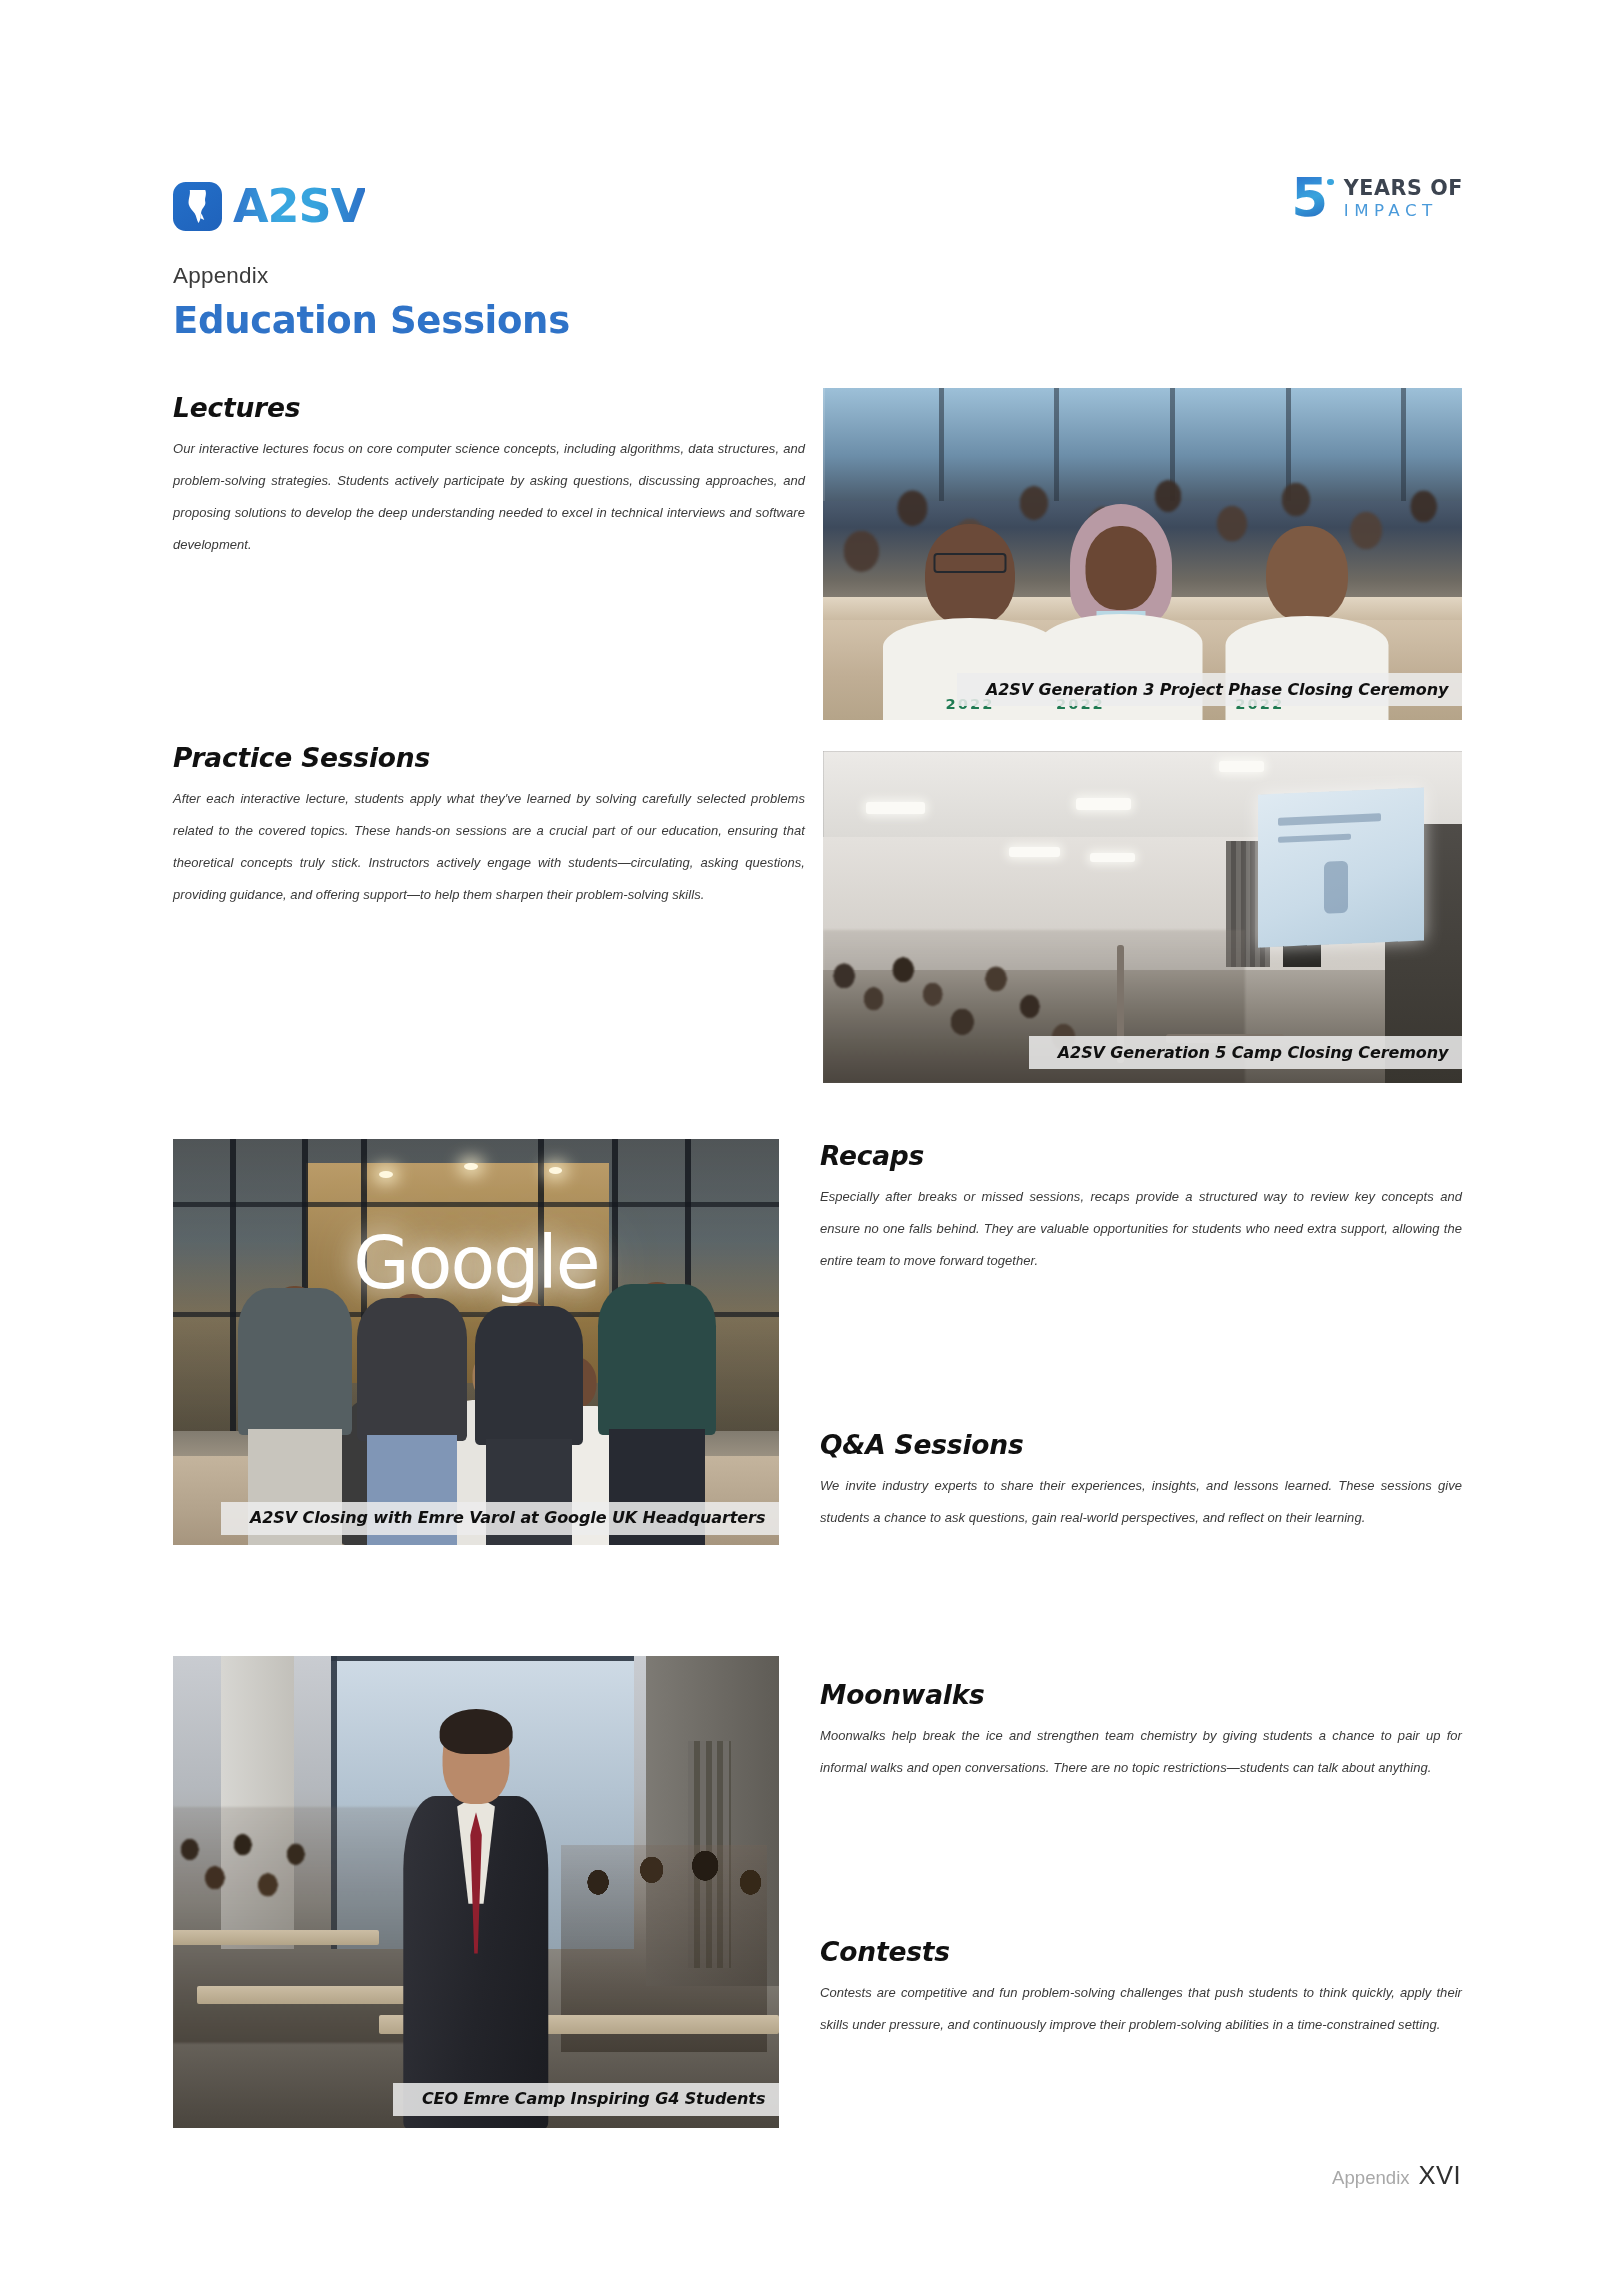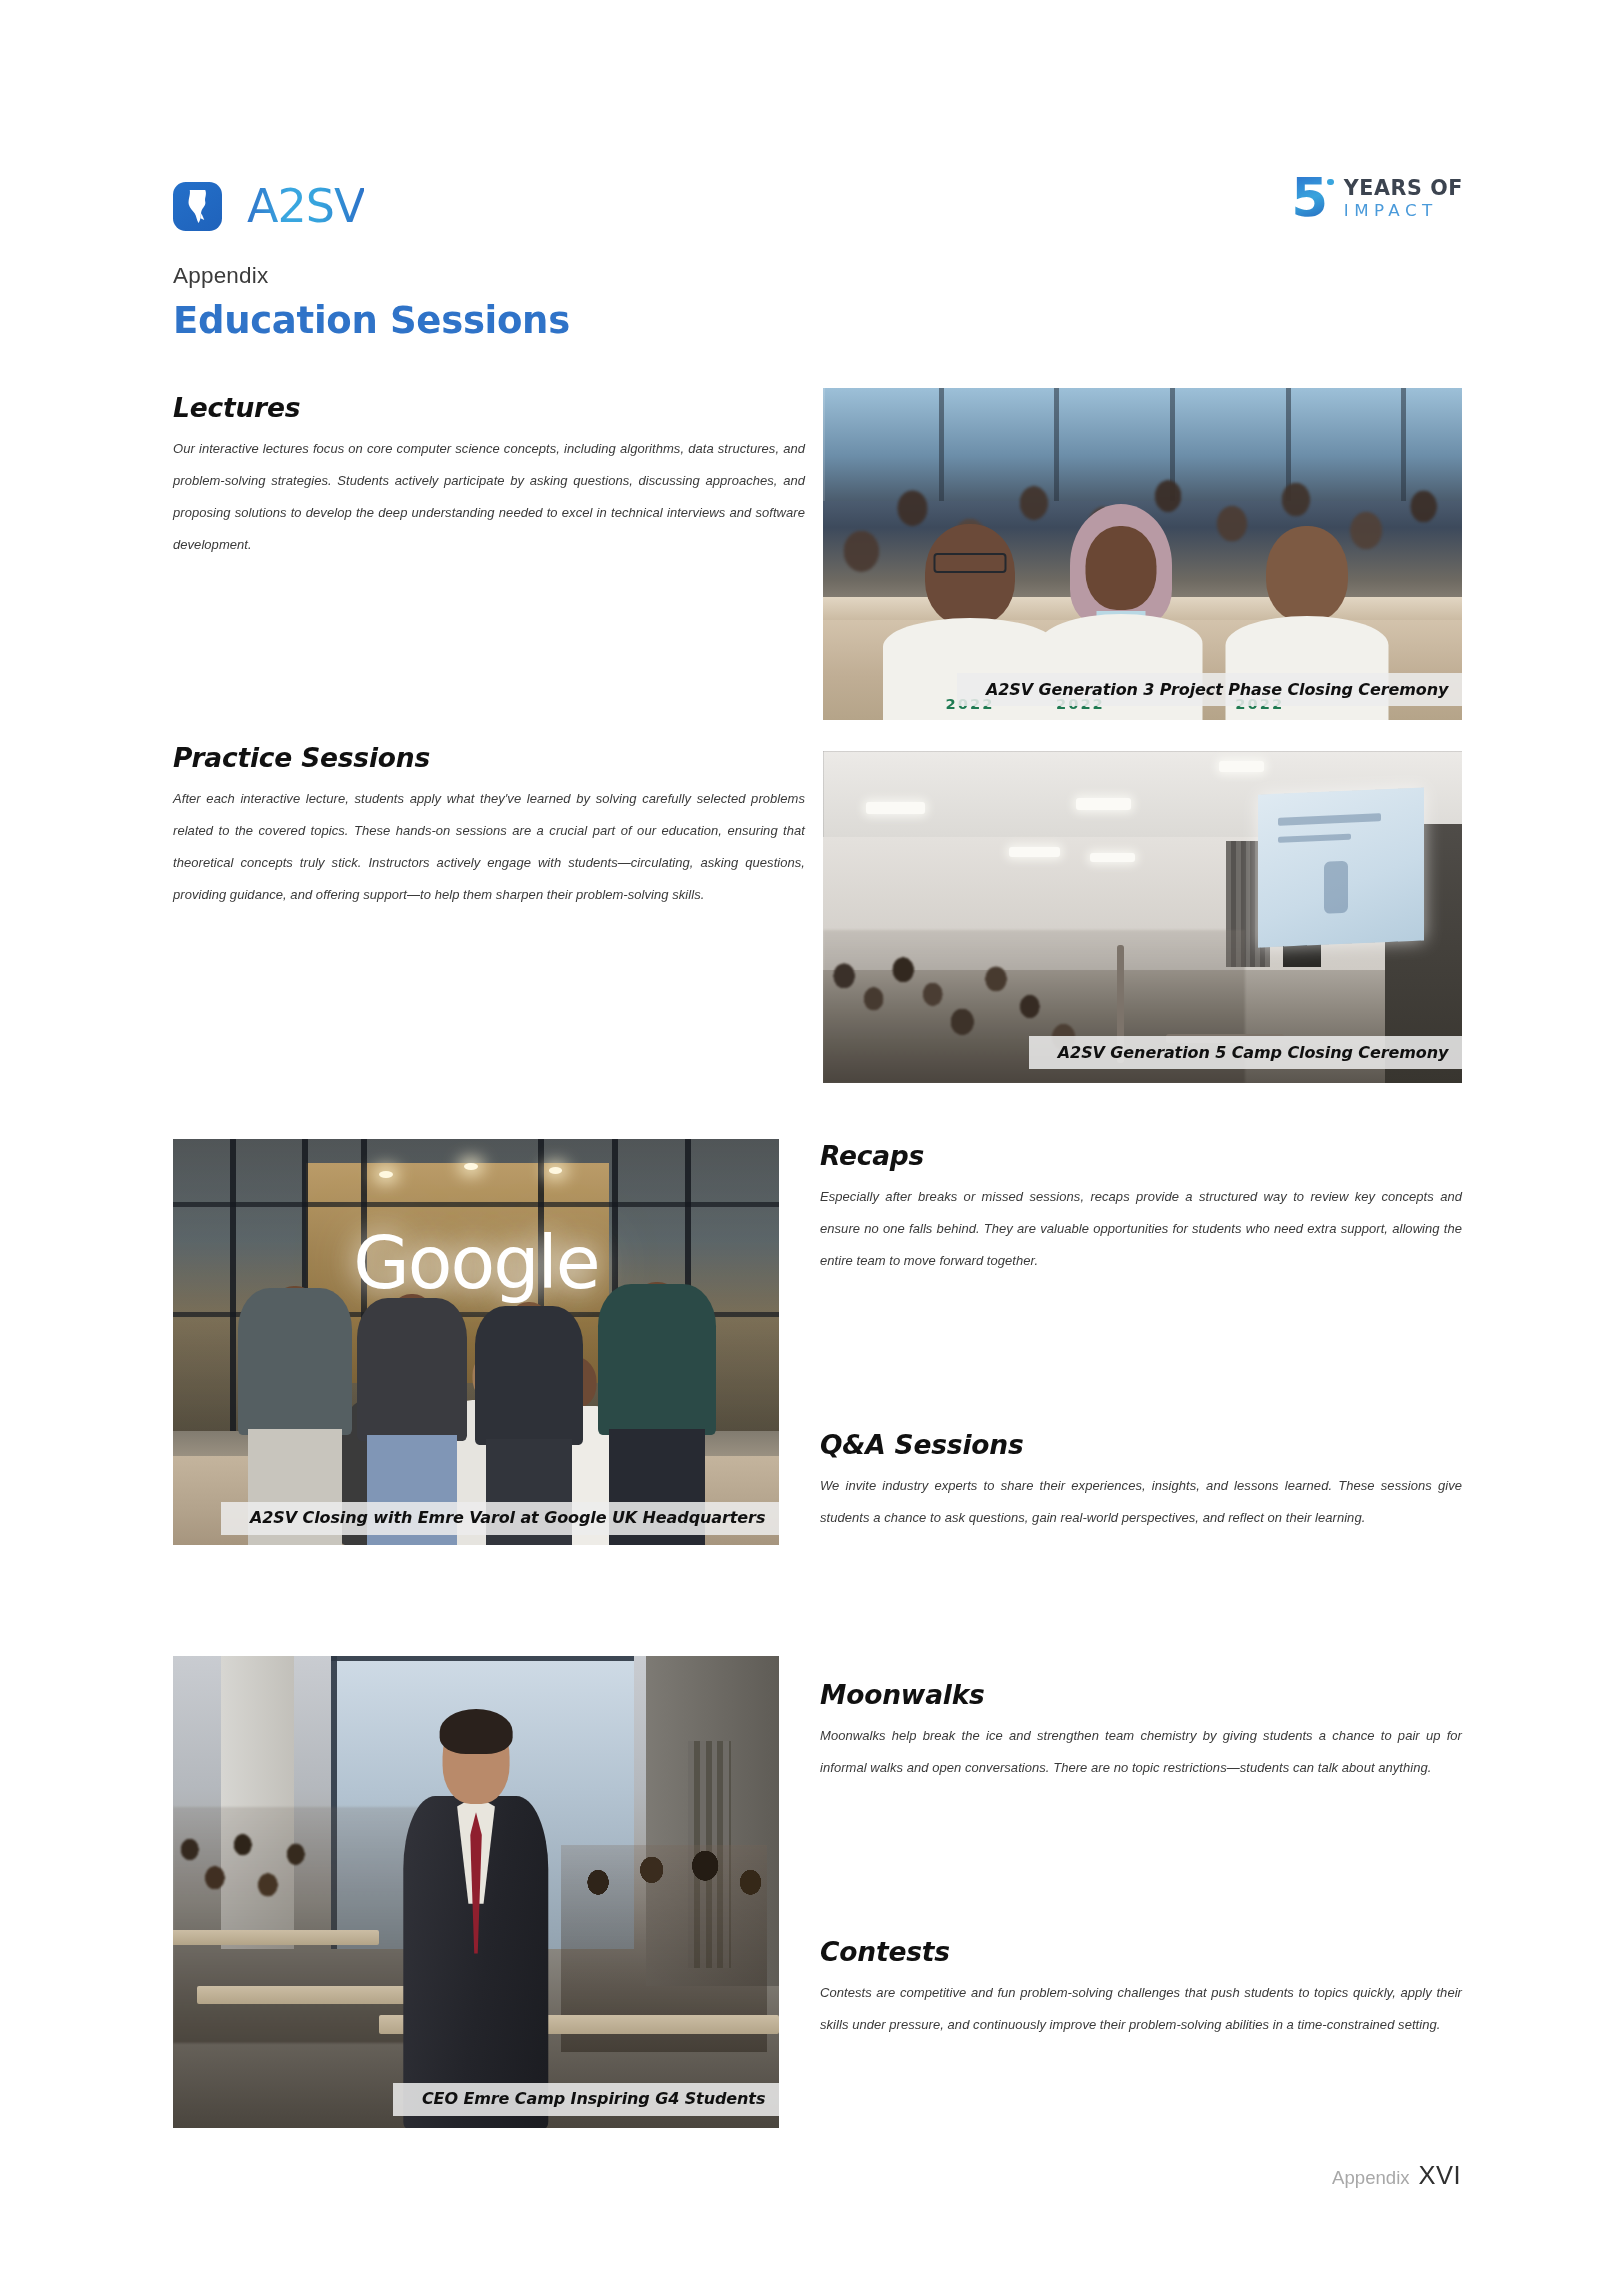--- a/index.html
+++ b/index.html
@@ -25,22 +25,22 @@
     width:1290px; height:78px;
   }
   .logo-wrap{ position:absolute; left:0; top:7.8px; display:flex; align-items:center; }
   .logo-mark{
     width:49px; height:49px; border-radius:12.7px;
     background:linear-gradient(145deg,#2470c9,#1f62bb);
     position:relative; flex:0 0 auto;
   }
   .logo-mark svg{ position:absolute; left:8.8px; top:5.9px; }
   .logo-text{
-    margin-left:25px;
-    font-size:46px; font-weight:400; letter-spacing:-1px;
+    margin-left:11px;
+    font-size:46px; font-weight:700; letter-spacing:-1px;
     line-height:1;
     background:linear-gradient(95deg,#2f72c9 0%,#3aa7e0 35%,#36a3dd 62%,#2c6fc7 100%);
     -webkit-background-clip:text; background-clip:text;
     color:transparent;
     font-family:"DejaVu Sans", sans-serif;
   }
 
   .impact-logo{
     position:absolute; right:0; top:0;
     display:flex; align-items:center; gap:9.8px;
@@ -425,21 +425,21 @@
     <p>We invite industry experts to share their experiences, insights, and lessons learned. These sessions give students a chance to ask questions, gain real-world perspectives, and reflect on their learning.</p>
   </div>
 
   <div class="block" id="b-moon">
     <h2>Moonwalks</h2>
     <p>Moonwalks help break the ice and strengthen team chemistry by giving students a chance to pair up for informal walks and open conversations. There are no topic restrictions—students can talk about anything.</p>
   </div>
 
   <div class="block" id="b-contests">
     <h2>Contests</h2>
-    <p>Contests are competitive and fun problem-solving challenges that push students to topics quickly, apply their skills under pressure, and continuously improve their problem-solving abilities in a time-constrained setting.</p>
+    <p>Contests are competitive and fun problem-solving challenges that push students to think quickly, apply their skills under pressure, and continuously improve their problem-solving abilities in a time-constrained setting.</p>
   </div>
 
   <div class="photo" id="ph-1">
     <div class="ph-layer p1-bg"></div>
     <div class="p1-win"></div>
     <div class="p1-winbar" style="left:116px"></div>
     <div class="p1-winbar" style="left:231px"></div>
     <div class="p1-winbar" style="left:347px"></div>
     <div class="p1-winbar" style="left:463px"></div>
     <div class="p1-winbar" style="left:578px"></div>

